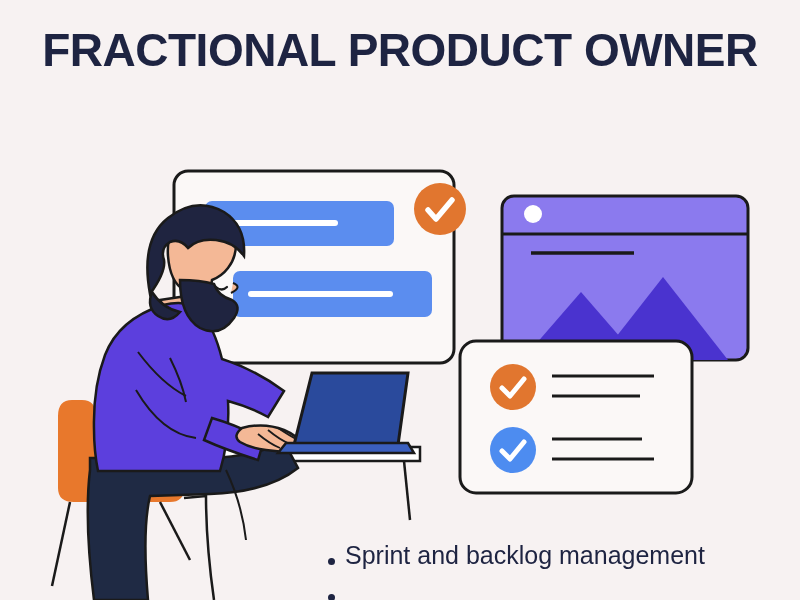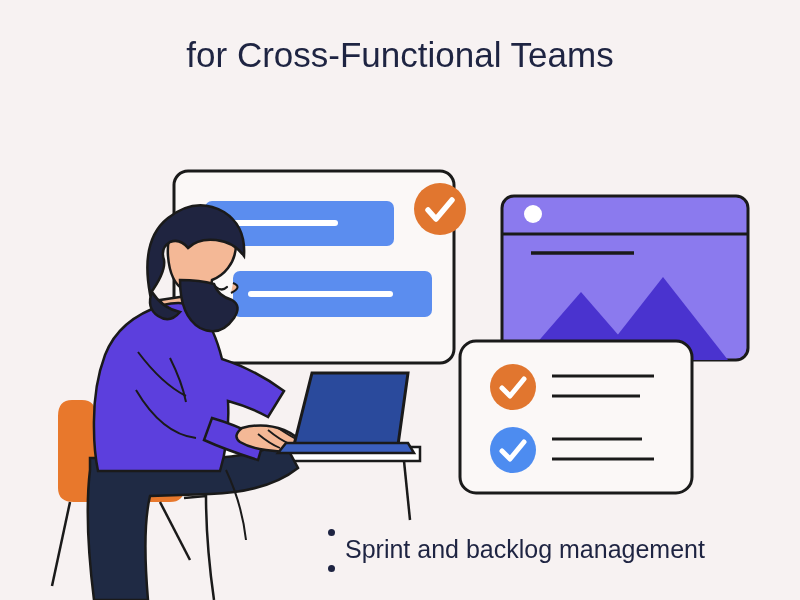--- a/index.html
+++ b/index.html
@@ -62,21 +62,21 @@
 
   
   #bullet-list {
     position: absolute;
     left: 328px;
     top: 534px;
     width: 460px;
   }
   .bullet-row {
     display: flex;
-    align-items: flex-start;
+    align-items: flex-end;
     gap: 10px;
     height: 36px;
   }
   .bullet-dot {
     flex: 0 0 auto;
     width: 7px;
     height: 7px;
     border-radius: 50%;
     background: #1e2442;
     position: relative;
@@ -205,21 +205,21 @@
           <path d="M502 451 l8 8 l14 -17" fill="none" stroke="#ffffff" stroke-width="5" stroke-linecap="round" stroke-linejoin="round"></path>
           <line x1="552" y1="439" x2="642" y2="439" stroke="#1a1a1a" stroke-width="3"></line>
           <line x1="552" y1="459" x2="654" y2="459" stroke="#1a1a1a" stroke-width="3"></line>
         </g>
       </g>
 
     </svg>
   </div>
 
   <div id="title-block">
-    <div id="subheadline">for Cross-Functional Teams</div>
+    <div id="headline">FRACTIONAL PRODUCT OWNER</div>
   </div>
 
   <div id="bullet-list">
     <div class="bullet-row">
       <span class="bullet-dot"></span>
       <span class="bullet-text">Sprint and backlog management</span>
     </div>
     <div class="bullet-row">
       <span class="bullet-dot"></span>
     </div>

